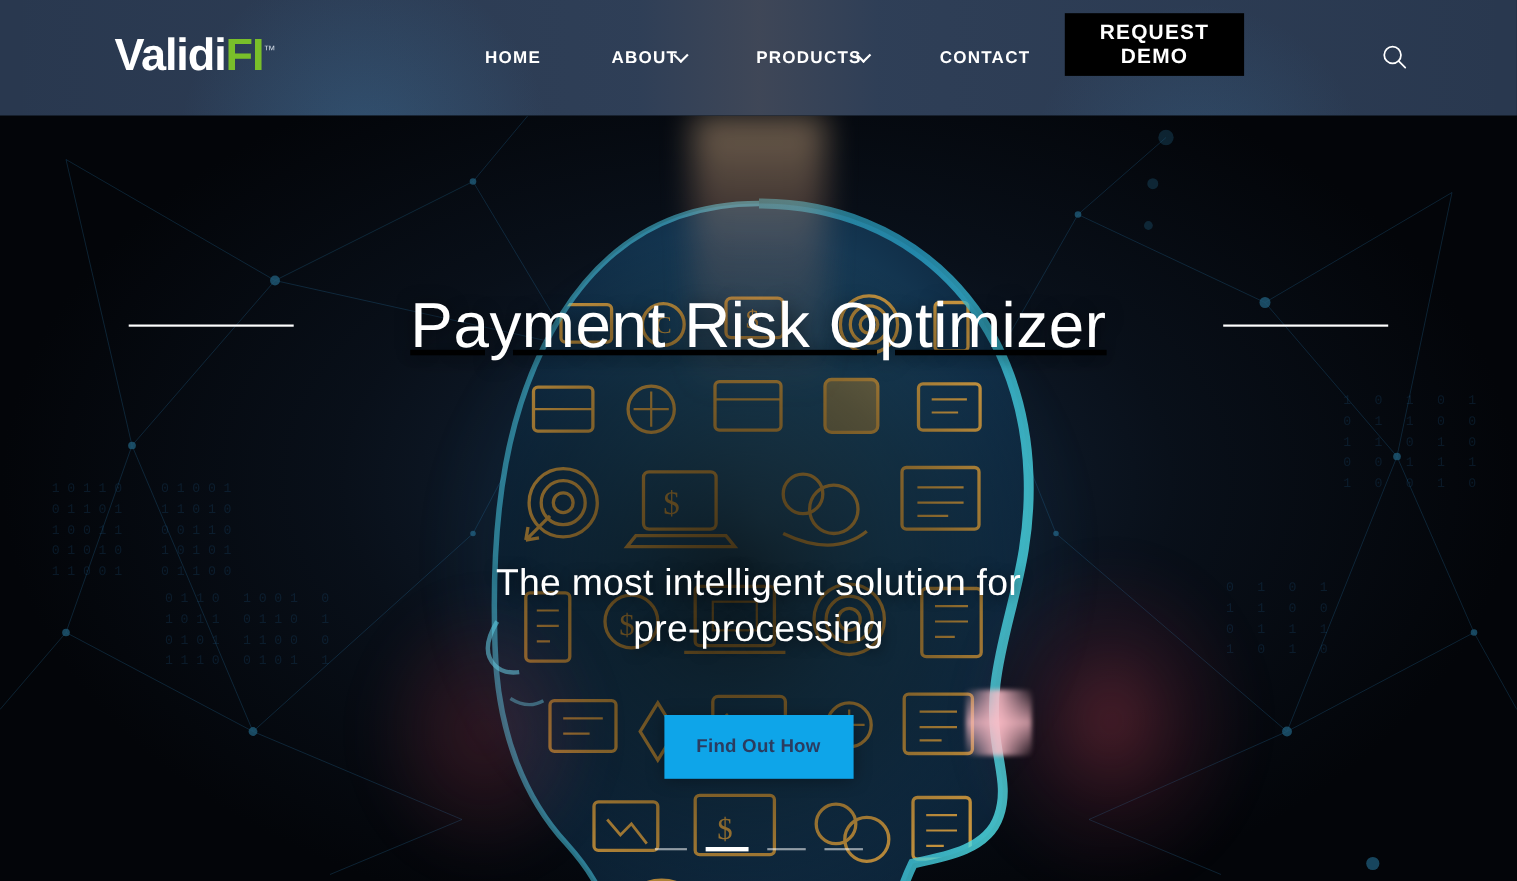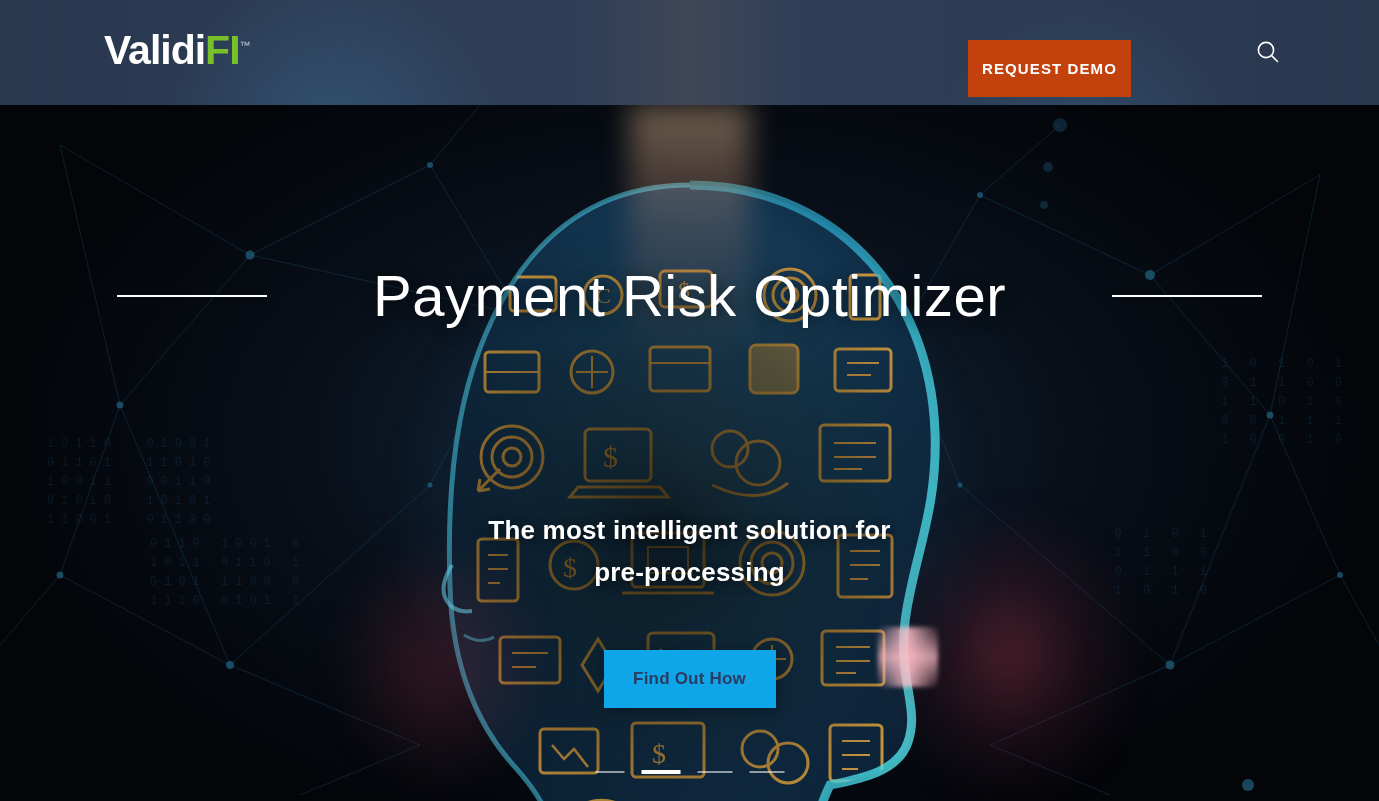--- a/index.html
+++ b/index.html
@@ -61,24 +61,24 @@
   }
   .nav-item:last-of-type { margin-right:0; }
   .chev {
     display:inline-block; width:10px; height:10px;
     border-right:2px solid #fff; border-bottom:2px solid #fff;
     transform:rotate(45deg) translate(-2px,-2px);
     margin-left:-10px;
   }
 
   .demo-btn {
-    position:absolute; left:968px; top:40px;
+    position:absolute; left:968px; top:12px;
     width:163px; height:57px;
-    background:#c2410c;
-    color:#ffffff; font-size:15px; font-weight:bold;
+    background:#000000;
+    color:#ffffff; font-size:19px; font-weight:bold;
     letter-spacing:1.1px;
     display:flex; align-items:center; justify-content:center;
     border:none; cursor:pointer;
     font-family:"Liberation Sans", sans-serif;
   }
 
   .search-btn {
     position:absolute; left:1249px; top:33px;
     width:38px; height:38px;
     display:flex; align-items:center; justify-content:center;
@@ -159,36 +159,36 @@
   }
 
   
   .hero-content {
     position:absolute; inset:0; z-index:20;
     text-align:center;
   }
 
   .title-row {
     position:absolute; top:159px; left:0; width:1379px;
-    display:flex; align-items:center; justify-content:center;
+    display:flex; align-items:center; justify-content:center;text-decoration:underline;
   }
   .title-rule { height:2px; background:#ffffff; width:150px; flex:none; }
   .rule-left  { margin-right:106px; }
   .rule-right { margin-left:106px; }
   .hero-title {
     color:#ffffff;
     font-size:58px; font-weight:300; letter-spacing:.5px;
     line-height:1.1; white-space:nowrap;
     text-shadow:0 2px 16px rgba(0,0,0,.55);
   }
 
   .hero-sub {
     position:absolute; top:404px; left:50%; transform:translateX(-50%);
     width:520px;
-    color:#ffffff; font-size:26px; font-weight:700;
+    color:#ffffff; font-size:34px; font-weight:400;
     line-height:42px; letter-spacing:.2px;
     text-shadow:0 2px 12px rgba(0,0,0,.6);
   }
 
   .hero-body {
     position:absolute; top:438px; left:50%; transform:translateX(-50%);
     width:430px;
     color:#ffffff; font-size:19px; font-weight:300;
     line-height:24px; letter-spacing:.1px;
     text-shadow:0 2px 10px rgba(0,0,0,.65);
@@ -221,20 +221,40 @@
 <div class="page">
 
   <div class="header">
     <div class="header-texture"></div>
     <div class="header-inner">
 
       <div class="logo">
         <span class="lg-white">Validi</span><span class="lg-green">FI</span><span class="lg-tm">™</span>
       </div>
 
+      <nav class="nav">
+        <a class="nav-item" href="#">
+          <span>HOME</span>
+        </a>
+        <a class="nav-item" href="#">
+          <span>ABOUT</span>
+          <span class="chev"></span>
+        </a>
+        <a class="nav-item" href="#">
+          <span>PRODUCTS</span>
+          <span class="chev"></span>
+        </a>
+        <a class="nav-item" href="#">
+          <span>CONTACT</span>
+        </a>
+        <a class="nav-item" href="#">
+          <span>NEWS</span>
+          <span class="chev"></span>
+        </a>
+      </nav>
 
       <button class="demo-btn">REQUEST DEMO</button>
 
       <button class="search-btn">
         <svg width="26" height="26" viewBox="0 0 26 26">
           <circle cx="11" cy="11" r="7.6" fill="none" stroke="#ffffff" stroke-width="1.6"></circle>
           <line x1="16.6" y1="16.6" x2="22.5" y2="22.5" stroke="#ffffff" stroke-width="1.6" stroke-linecap="round"></line>
         </svg>
       </button>
 

